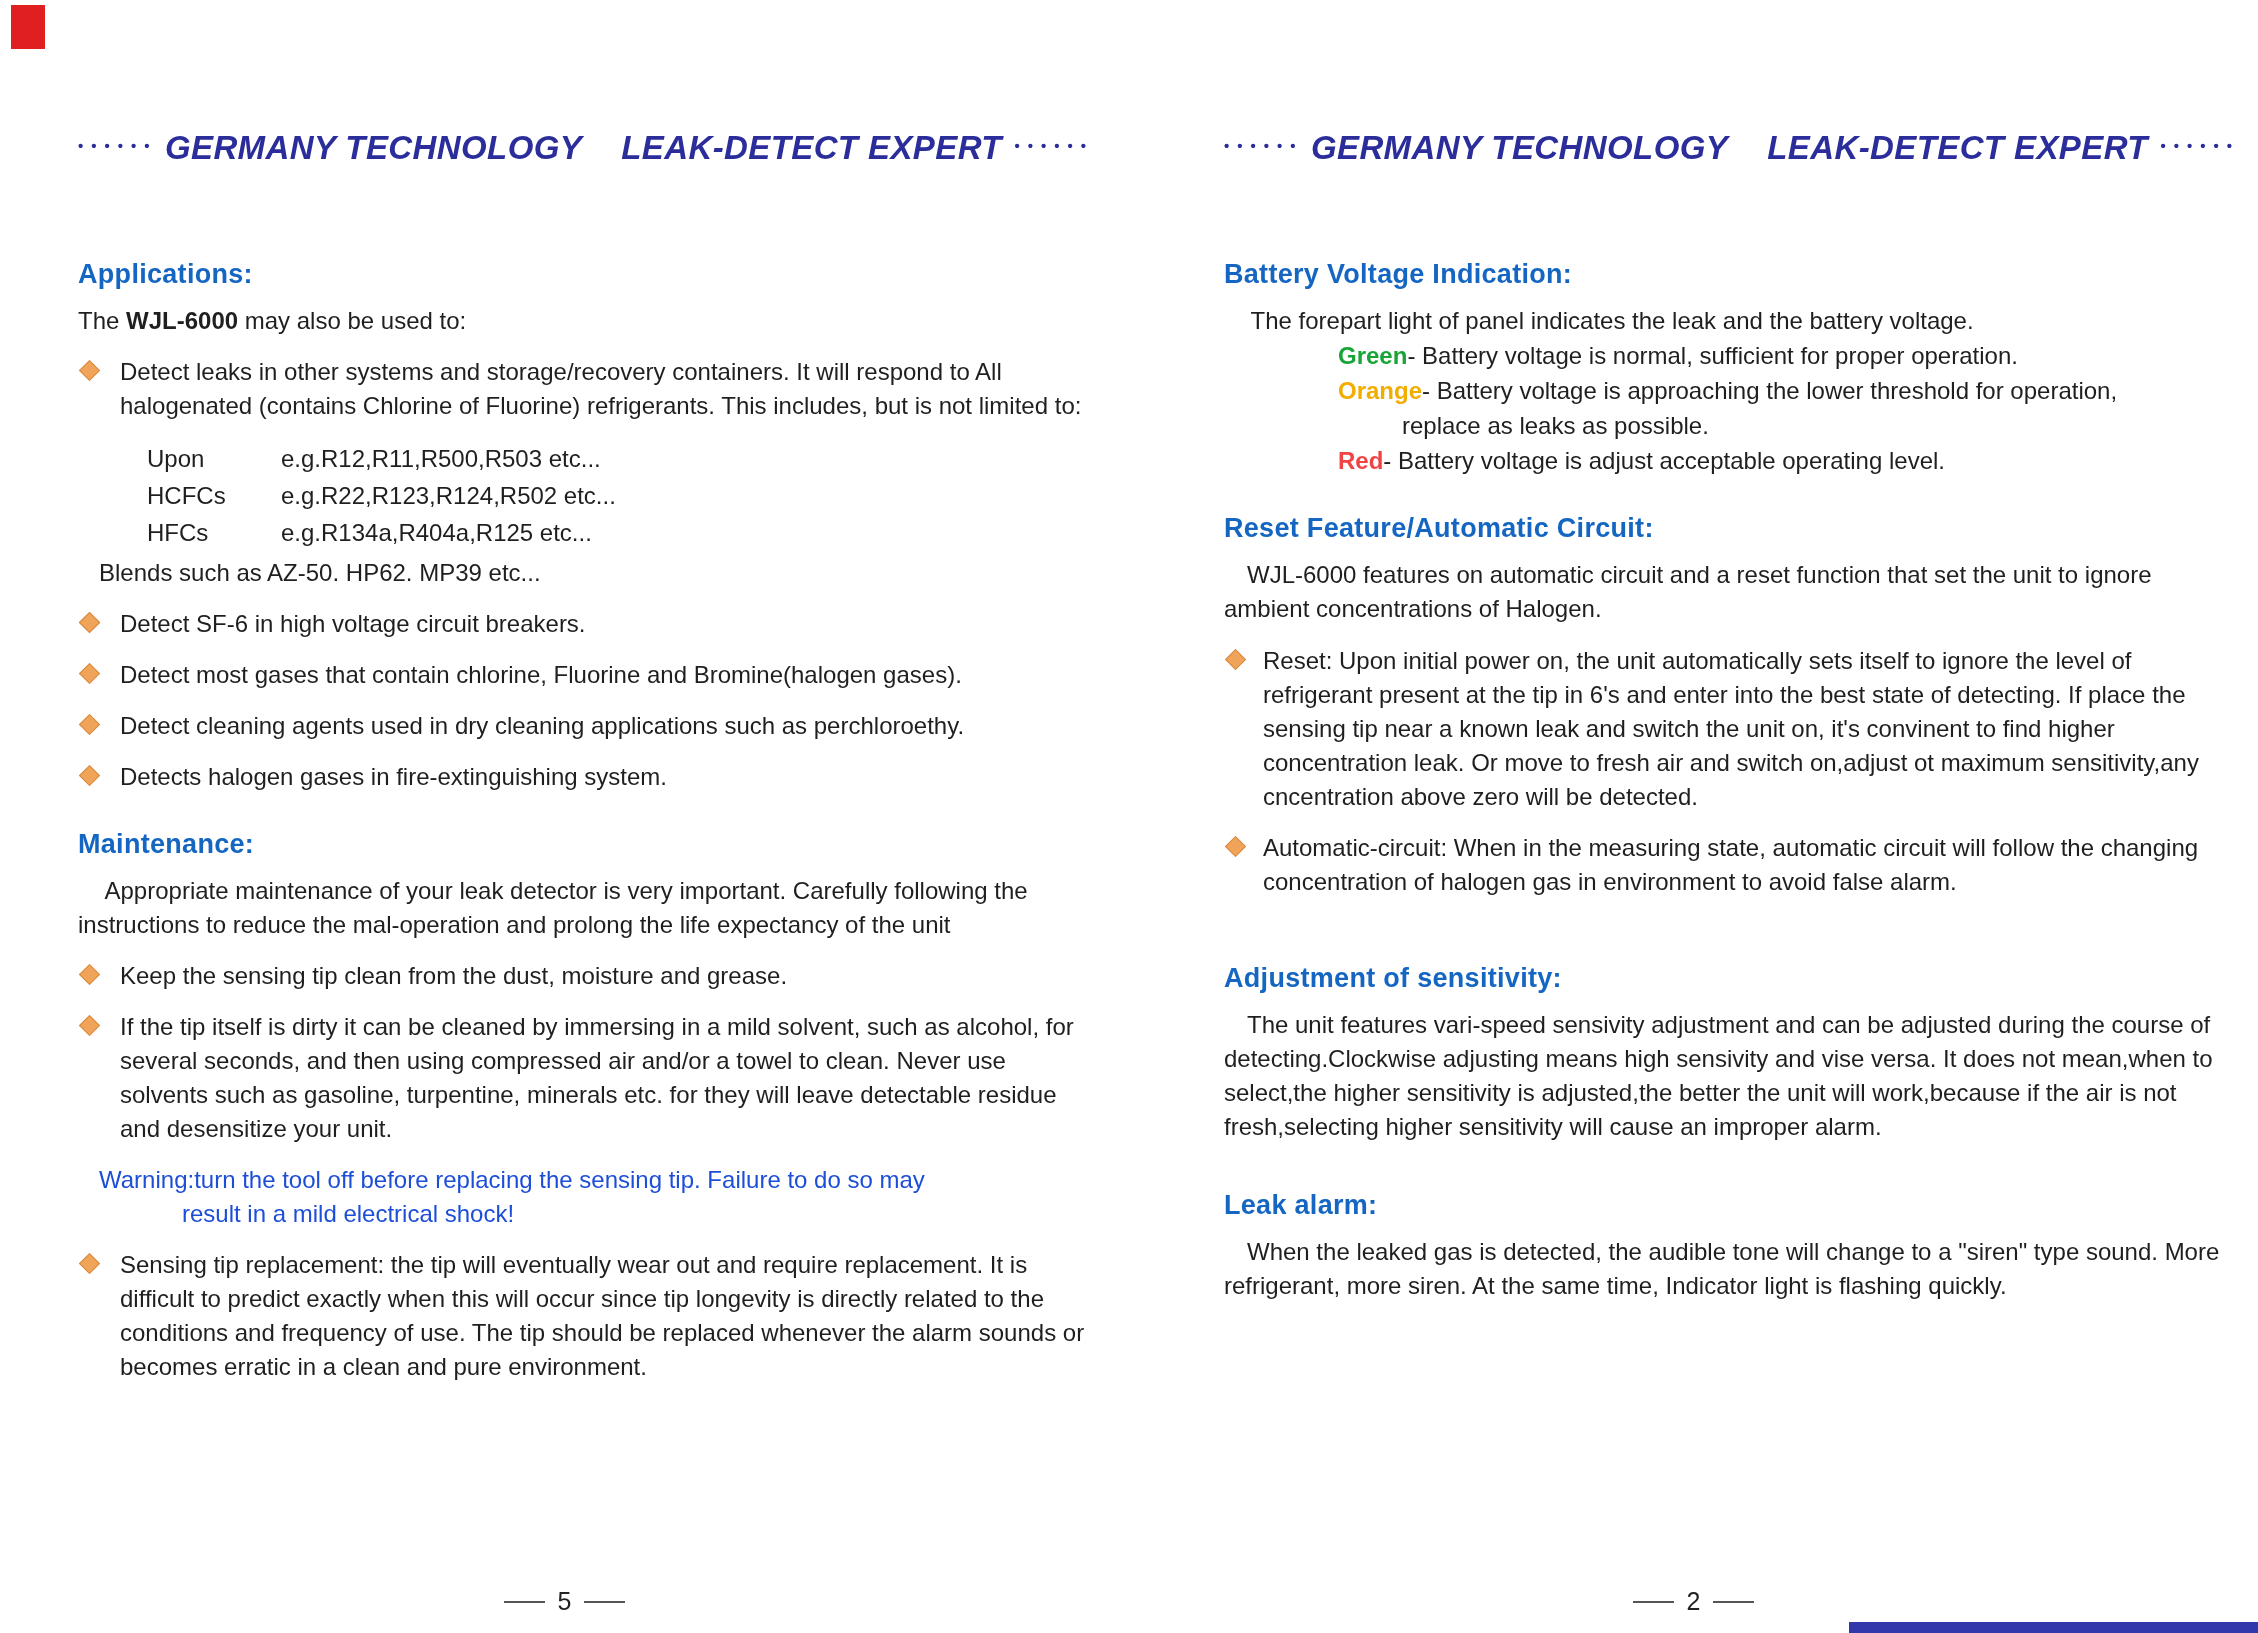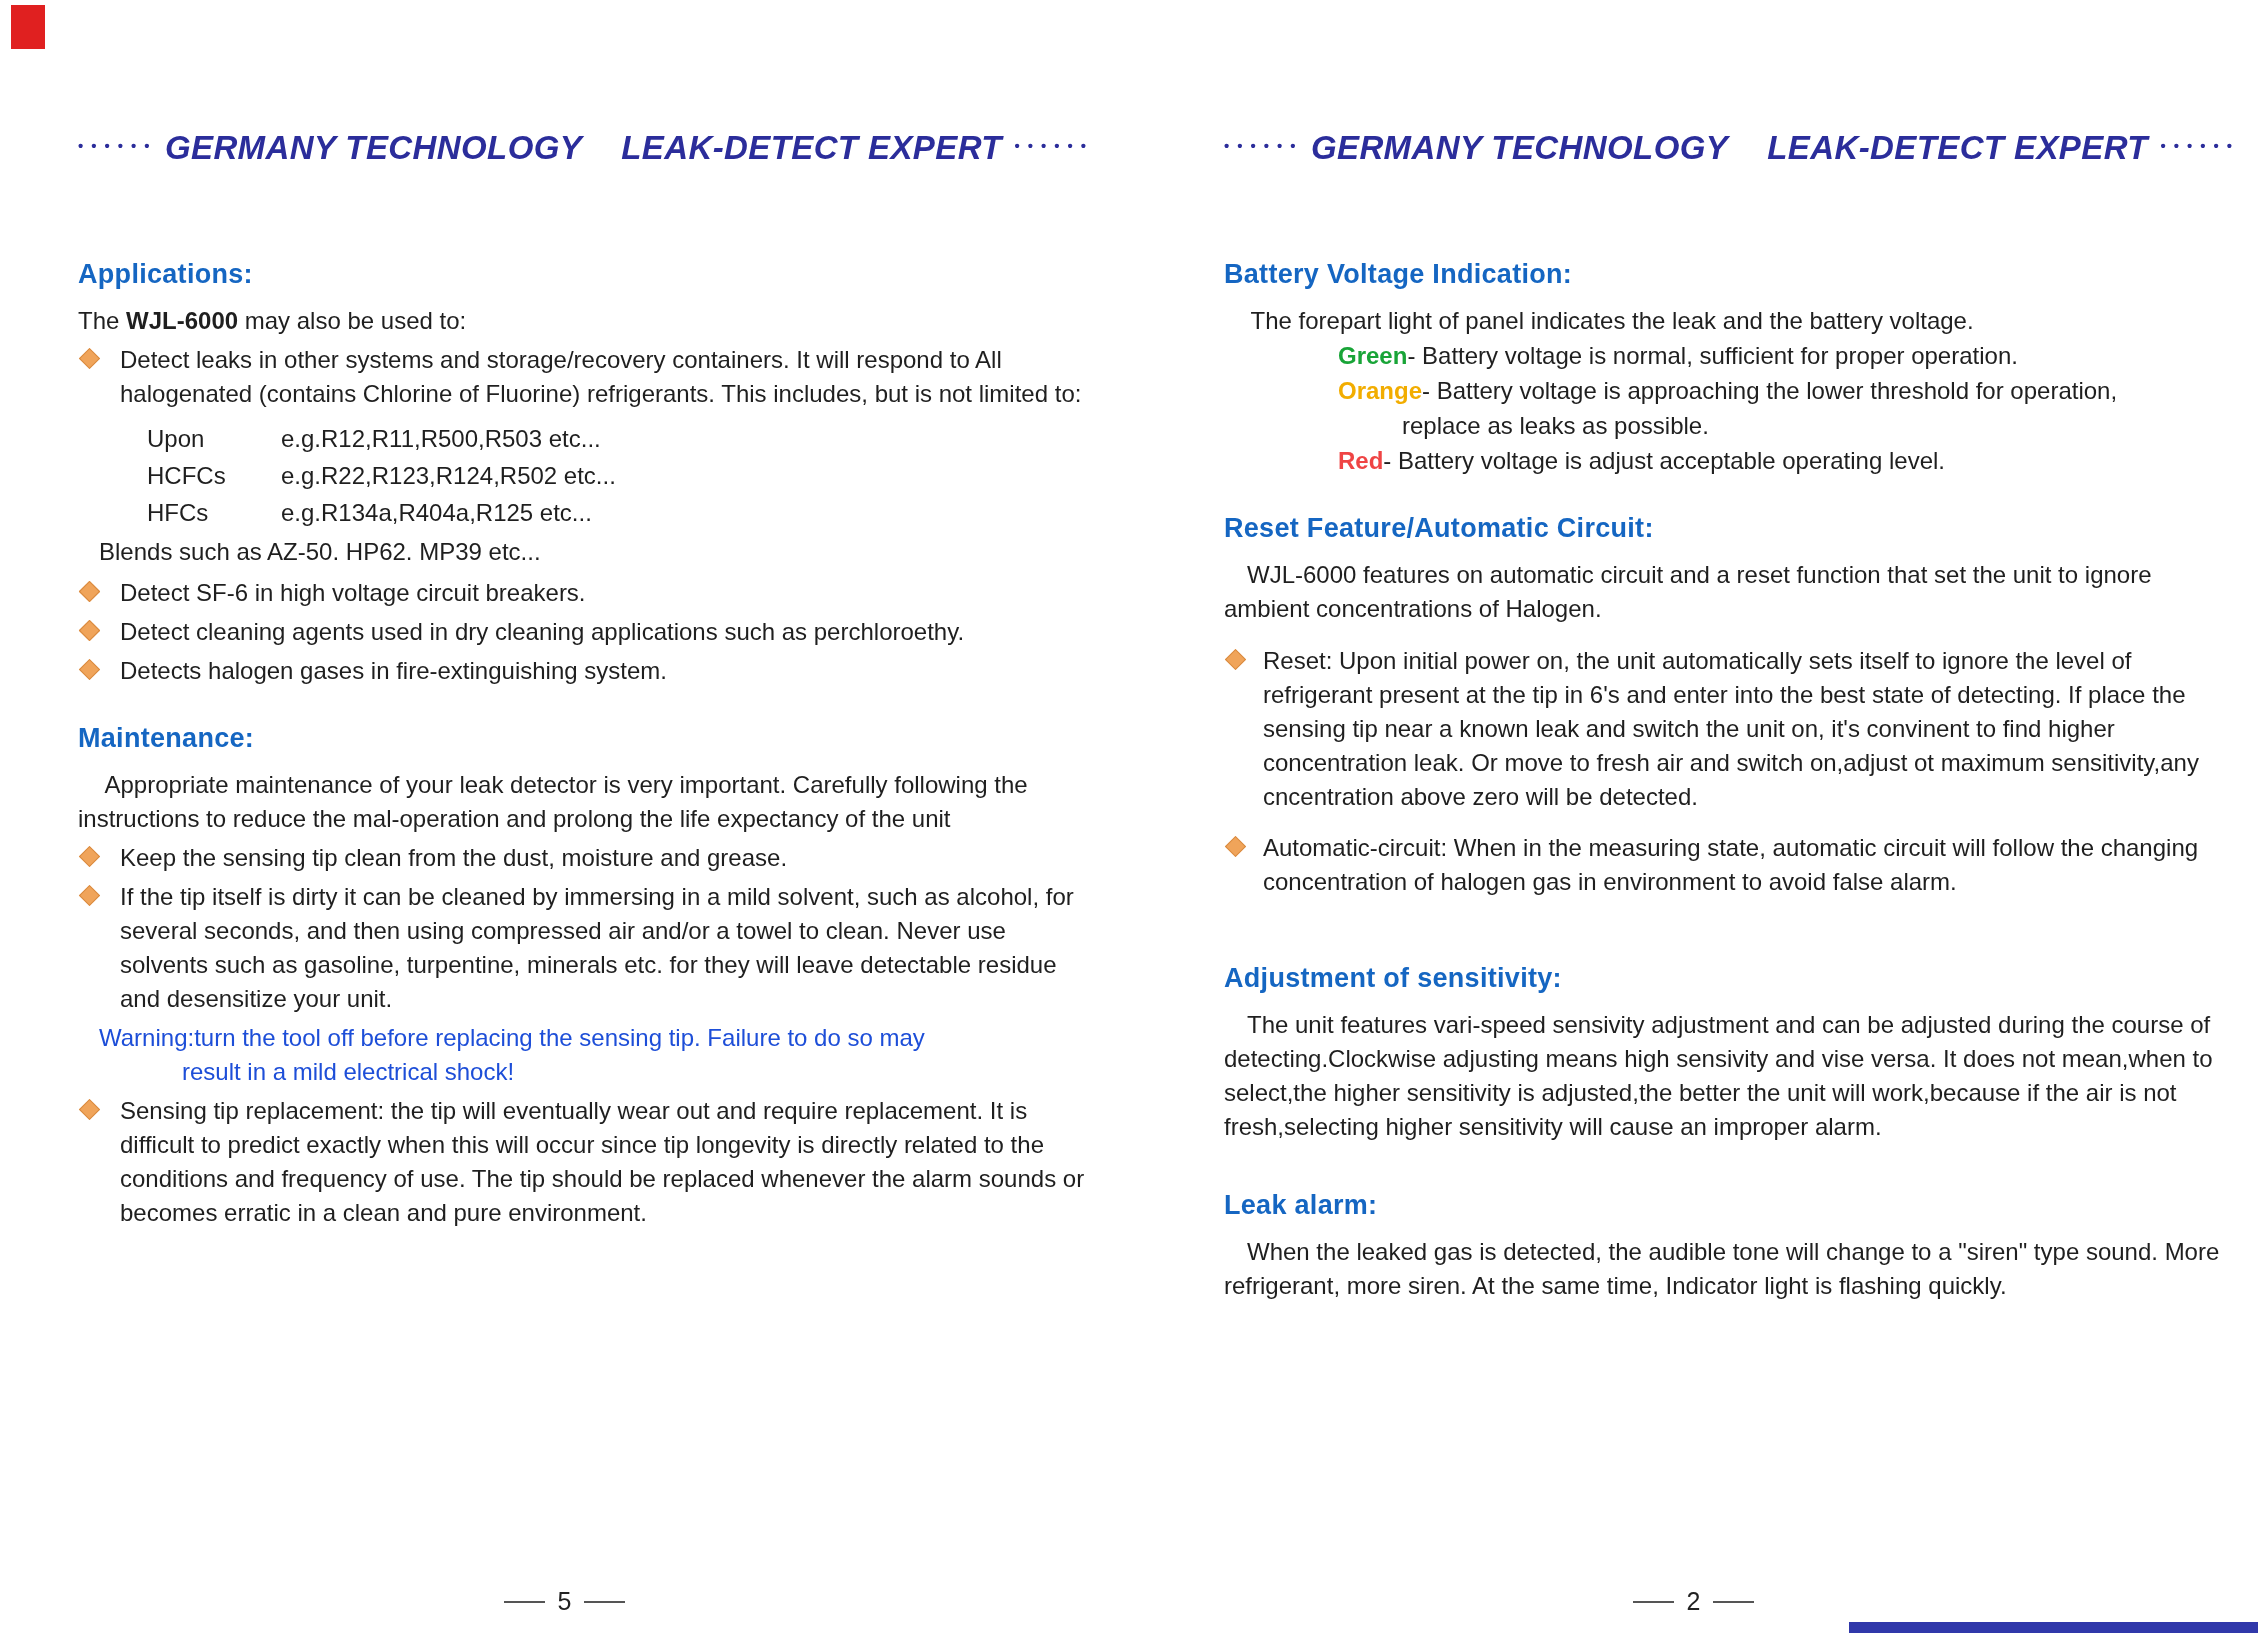--- a/index.html
+++ b/index.html
@@ -29,21 +29,21 @@
   .sec-heading.first { margin-top:0; }
   .sec-heading.gap-lg { margin-top:64px; }
   .sec-heading.gap-md { margin-top:46px; }
 
   
   .body-text { font-size:24px; line-height:34px; }
   .indent-sm { text-indent:23px; }
   .indent-md { text-indent:26.5px; }
 
   
-  .bullet { position:relative; padding-left:42px; font-size:24px; line-height:34px; margin:5px 0; }
+  .bullet { position:relative; padding-left:42px; font-size:24px; line-height:34px; margin:17px 0; }
   .bullet.spaced { margin:17.6px 0; }
   .page.right .bullet { padding-left:39px; }
   .diamond {
     position:absolute; left:4.4px; top:8px;
     width:15px; height:15px;
     background:#f0a45a;
     border:0.9px solid #d8893e;
     transform:rotate(45deg);
   }
 
@@ -114,20 +114,21 @@
 
     <div class="bullet">
       <span class="diamond"></span>
     </div>
     <div class="bullet">
       <span class="diamond"></span>
       <span>Detect SF-6 in high voltage circuit breakers.</span>
     </div>
     <div class="bullet">
       <span class="diamond"></span>
+      <span>Detect most gases that contain chlorine, Fluorine and Bromine(halogen gases).</span>
     </div>
     <div class="bullet">
       <span class="diamond"></span>
       <span>Detect cleaning agents used in dry cleaning applications such as perchloroethy.</span>
     </div>
     <div class="bullet">
       <span class="diamond"></span>
       <span>Detects halogen gases in fire-extinguishing system.</span>
     </div>
 

